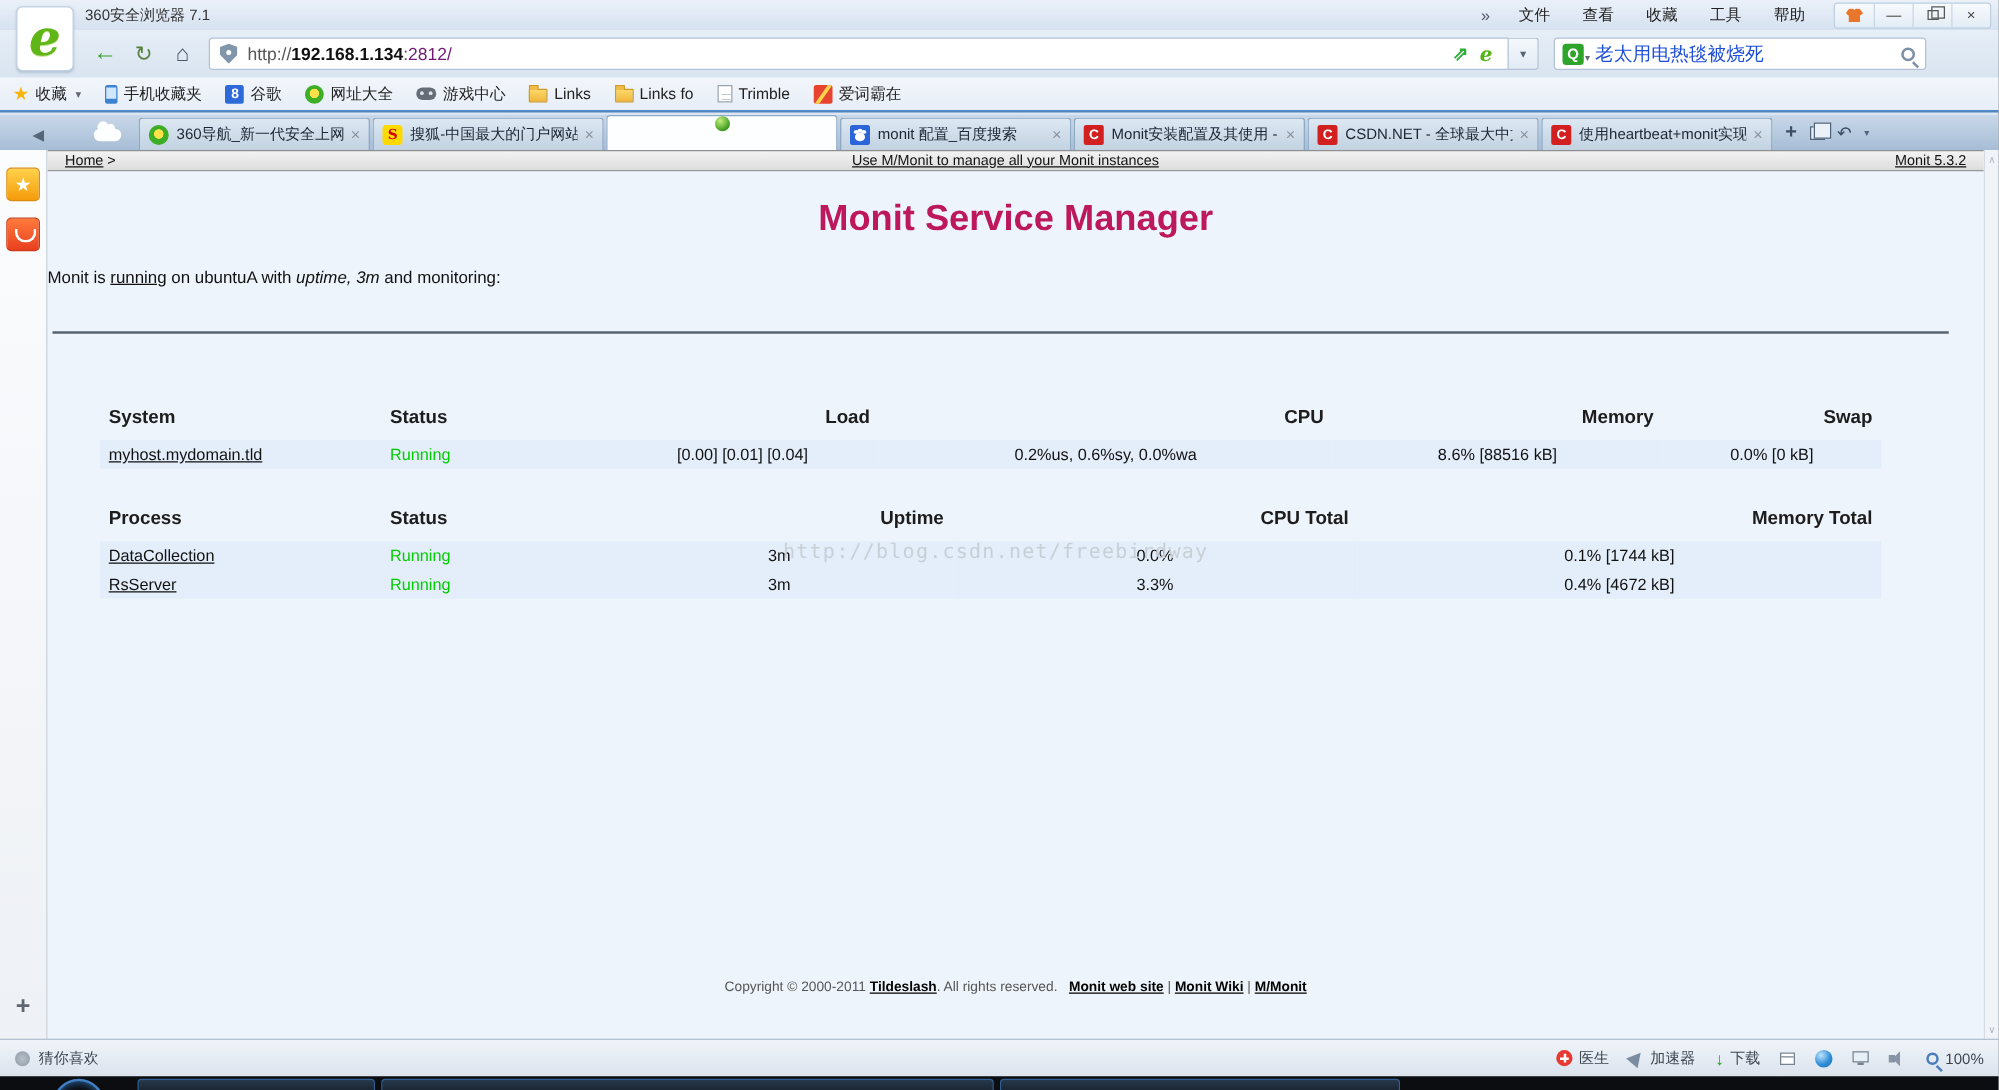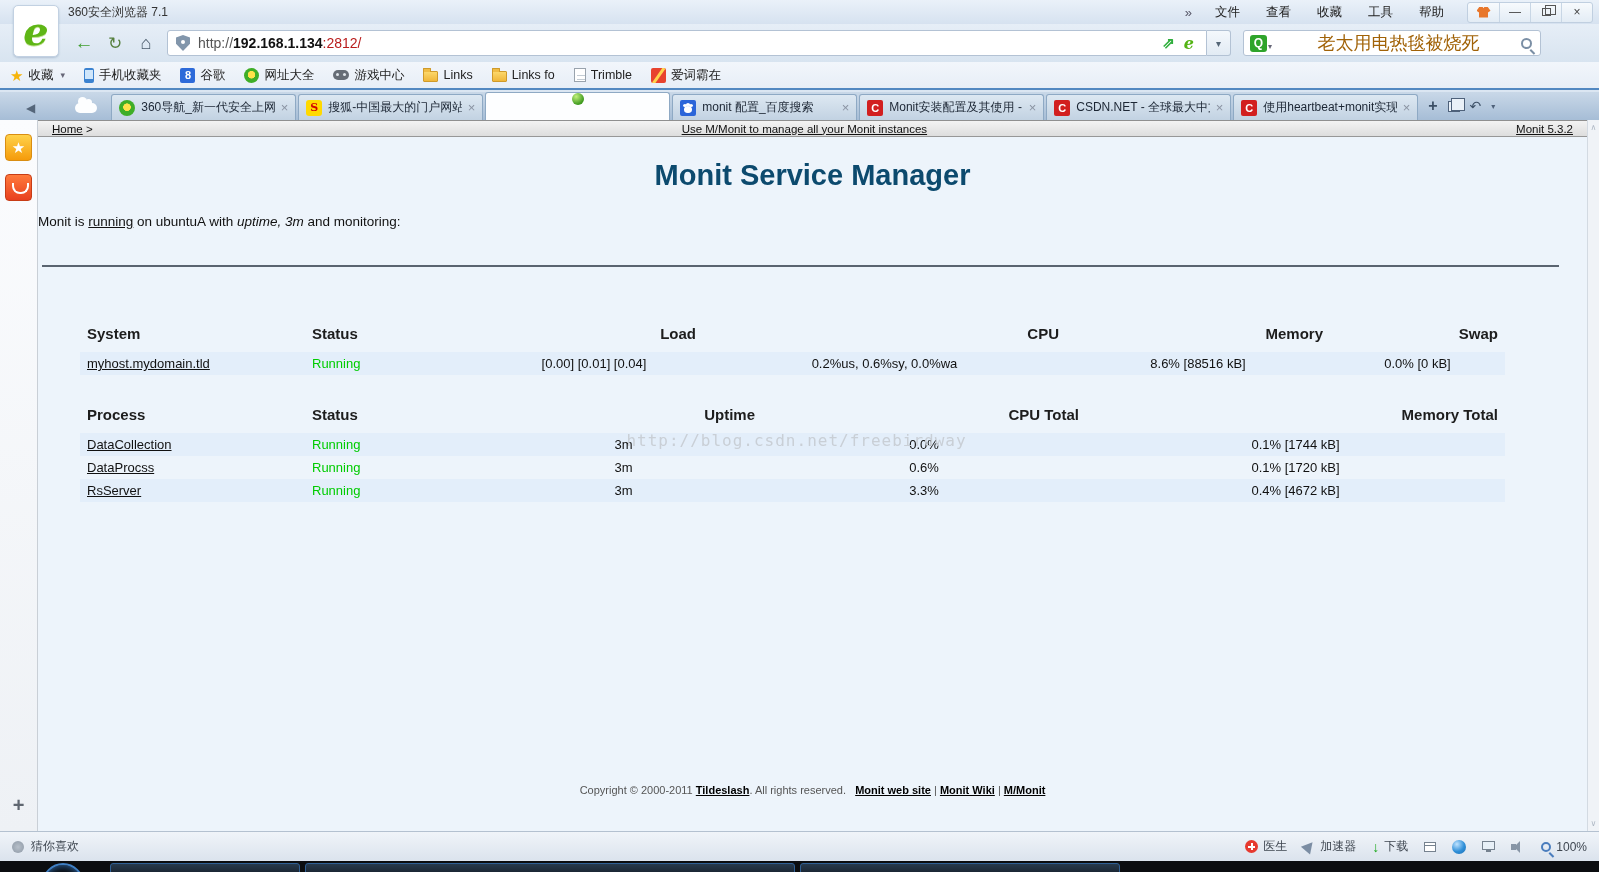--- a/index.html
+++ b/index.html
@@ -35,32 +35,32 @@
   .ic-back { color:#3f9e2f; font-weight:bold; font-size:19px; }
   .ic-refresh { color:#57803f; font-size:17px; }
   .ic-home { color:#4a5a6b; font-size:18px; }
   .urlbar { flex:1; height:26px; background:#fff; border:1px solid #b3c2d4; border-radius:3px 0 0 3px;
     margin-left:4px; display:flex; align-items:center; padding:0 8px; min-width:0; }
   .ic-shield { width:14px; height:16px; background:#8296ab; position:relative; flex:none;
     clip-path:polygon(50% 0,100% 16%,100% 55%,50% 100%,0 55%,0 16%); margin-right:8px; }
   .ic-shield::after { content:""; position:absolute; left:5px; top:5px; width:4px; height:4px; background:#fff; border-radius:50%; }
   .url-text { font-size:14px; color:#555; white-space:nowrap; overflow:hidden; flex:1; }
   .url-host { color:#111; font-weight:bold; }
-  .url-port { color:#b91c1c;margin-top:36px; }
+  .url-port { color:#701a75;margin-top:36px; }
   .ic-share { color:#2fae3c; font-size:15px; font-weight:bold; padding:0 5px; }
   .ic-e-mini { color:#54b414; font-family:"DejaVu Serif",serif; font-style:italic; font-weight:bold; font-size:16px; padding:0 4px; }
   .url-drop { width:24px; height:26px; border:1px solid #b3c2d4; border-left:none; border-radius:0 3px 3px 0;
     background:linear-gradient(#f4f8fc,#e2ebf4); display:flex; align-items:center; justify-content:center;
     font-size:10px; color:#567; }
   .searchbox { width:298px; height:26px; background:#fff; border:1px solid #b3c2d4; border-radius:3px;
     margin:0 58px 0 12px; display:flex; align-items:center; padding:0 6px; }
   .search-engine { width:17px; height:17px; background:#2fa42b; border-radius:3px; color:#fff;
     font-size:12px; font-weight:bold; display:flex; align-items:center; justify-content:center; flex:none; }
   .search-caret { font-size:8px; color:#667; margin:6px 4px 0 1px; }
-  .search-text { flex:1; font-size:18px; color:#a16207; white-space:nowrap; overflow:hidden;text-align:center; }
+  .search-text { flex:1; font-size:15px; color:#1d4ed8; white-space:nowrap; overflow:hidden; }
   .ic-magnifier { width:11px; height:11px; border:2px solid #7b8focal; border:2px solid #7b8fa5; border-radius:50%; position:relative; flex:none; margin-right:2px; }
   .ic-magnifier::after { content:""; position:absolute; left:8px; top:9px; width:6px; height:2px; background:#7b8fa5; transform:rotate(45deg); transform-origin:0 0; }
 
   
   .bookmarkbar { position:absolute; top:62px; left:0; right:0; height:28px; background:linear-gradient(#f2f6fb,#e7eef7);
     border-bottom:2px solid #5288c1; display:flex; align-items:center; padding-left:10px; gap:19px; }
   .bm { display:flex; align-items:center; gap:5px; font-size:12.5px; color:#222; cursor:pointer; }
   .bm-star { color:#f6b50c; font-size:15px; position:relative; line-height:1; }
   .bm-caret { font-size:9px; color:#667; margin-left:2px; }
   .ic-phone { width:10px; height:15px; background:#3b82d0; border-radius:2px; position:relative; }
@@ -123,21 +123,21 @@
   .side-plus { position:absolute; bottom:14px; left:0; width:100%; text-align:center;
     font-size:20px; font-weight:bold; color:#5f6670; cursor:pointer; }
 
   .page { flex:1; position:relative; background:#edf4fb; overflow:hidden;
     font-family:"Liberation Sans",sans-serif; }
   .page-strip { height:17px; background:linear-gradient(#f3f3f3,#dddddd);
     border-top:1px solid #8f8f8f; border-bottom:1px solid #979797;
     display:flex; align-items:center; font-size:11.5px; color:#111; padding:0 14px; }
   .strip-left a, .strip-center a, .strip-right a { color:#111; text-decoration:underline; cursor:pointer; }
   .strip-center { flex:1; text-align:center; }
-  h1.page-title { margin-top:22px; text-align:center; font-size:29px; font-weight:bold; color:#0c4a6e; }
+  h1.page-title { margin-top:22px; text-align:center; font-size:29px; font-weight:bold; color:#be185d; }
   .subtitle { margin-top:22px; text-align:left; font-size:13.5px; color:#111; }
   .subtitle a { color:#111; text-decoration:underline; cursor:pointer; }
   .subtitle .it { font-style:italic; }
   .rule { margin:36px 28px 0 4px; border:none; border-top:2px solid #5a6470; }
 
   .tables { margin:53px 2px 0 42px; width:1425px; }
   table.mtable { border-collapse:collapse; width:100%; table-layout:fixed; font-size:13px; color:#111; }
   .mtable th { font-size:15px; font-weight:bold; text-align:right; padding:5px 7px 10px; color:#1d1d1d; }
   .mtable td { text-align:center; padding:4px 7px; height:16px; }
   .mtable th.l, .mtable td.l { text-align:left; }
@@ -401,27 +401,20 @@
             </tr>
           </thead>
           <tbody>
             <tr class="stripe">
               <td class="l"><a>DataCollection</a></td>
               <td class="l running">Running</td>
               <td>3m</td>
               <td>0.0%</td>
               <td>0.1% [1744 kB]</td>
             </tr>
-            <tr>
-              <td class="l"><a>DataProcss</a></td>
-              <td class="l running">Running</td>
-              <td>3m</td>
-              <td>0.6%</td>
-              <td>0.1% [1720 kB]</td>
-            </tr>
             <tr class="stripe">
               <td class="l"><a>RsServer</a></td>
               <td class="l running">Running</td>
               <td>3m</td>
               <td>3.3%</td>
               <td>0.4% [4672 kB]</td>
             </tr>
           </tbody>
         </table>
       </div>

